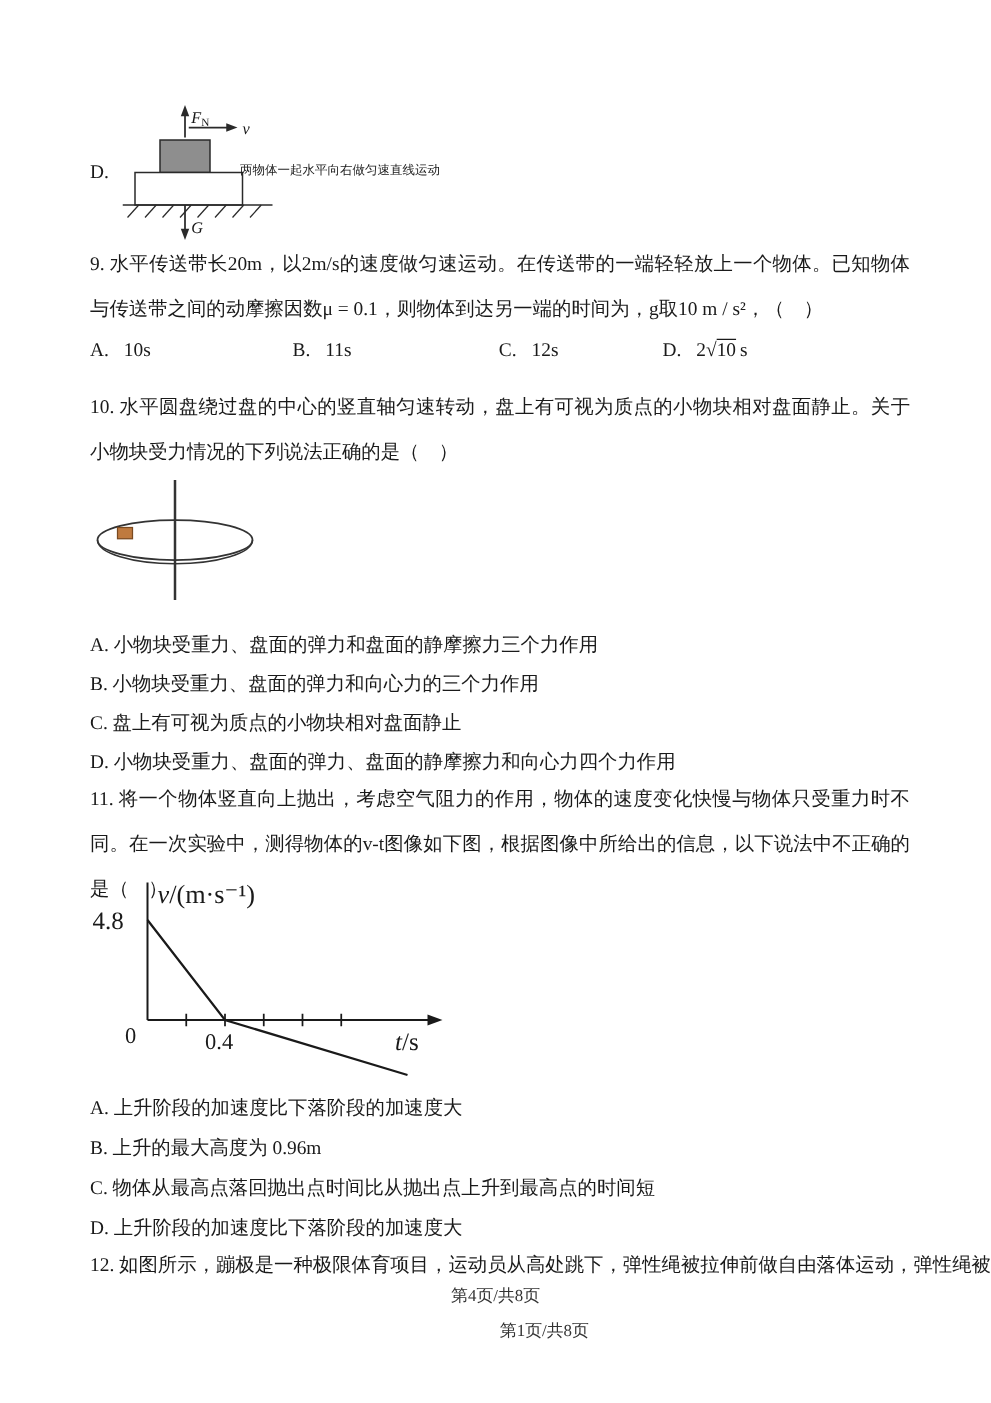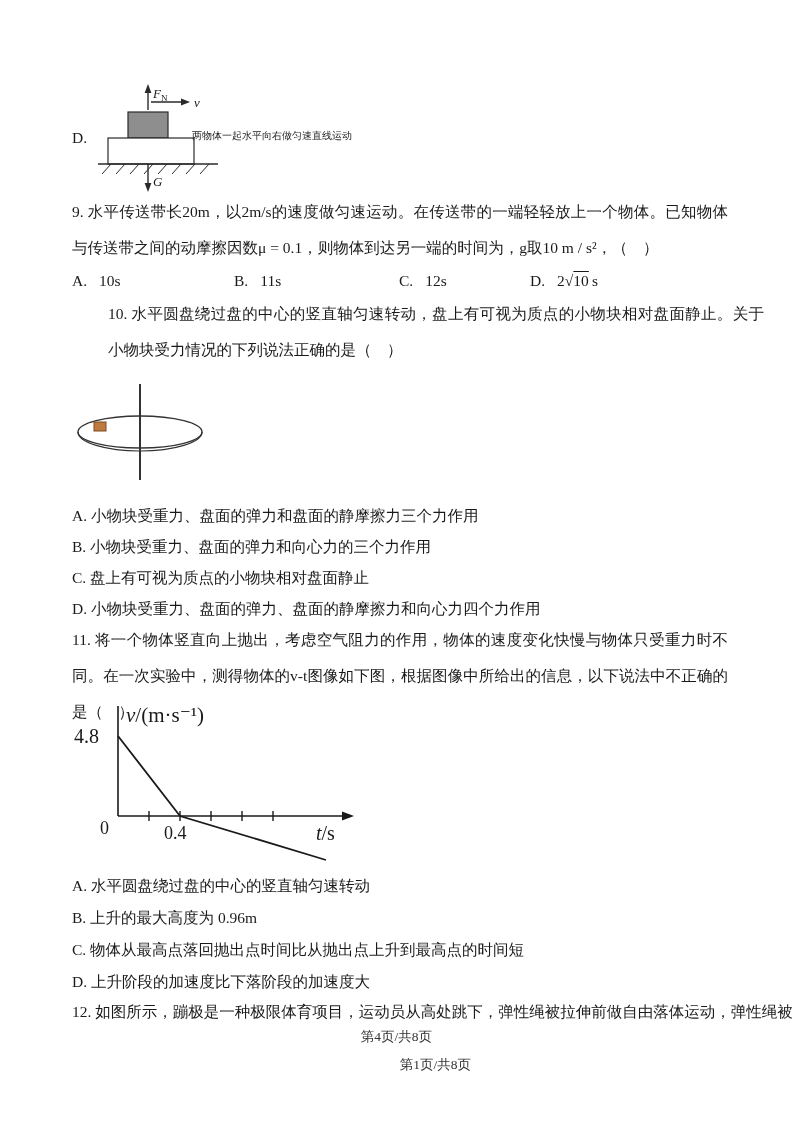--- a/index.html
+++ b/index.html
@@ -57,21 +57,21 @@
 <span class="abs" style="left:72px;top:129px;font-size:15.5px;">D.</span>
 <span class="abs" style="left:192px;top:129px;font-size:10px;">两物体一起水平向右做匀速直线运动</span>
 
 <div class="abs qtext" style="top:194px;">9. 水平传送带长20m，以2m/s的速度做匀速运动。在传送带的一端轻轻放上一个物体。已知物体与传送带之间的动摩擦因数μ = 0.1，则物体到达另一端的时间为，g取10 m / s²，（　）</div>
 
 <span class="abs opt" style="left:72px;top:272px;"><span>A.</span><span class="optval">10s</span></span>
 <span class="abs opt" style="left:234px;top:272px;"><span>B.</span><span class="optval">11s</span></span>
 <span class="abs opt" style="left:399px;top:272px;"><span>C.</span><span class="optval">12s</span></span>
 <span class="abs opt" style="left:530px;top:272px;"><span>D.</span><span class="optval"><span>2</span><span>√</span><span class="root">10</span> <span>s</span></span></span>
 
-<div class="abs qtext" style="top:296px;margin-left:36px;">10. 水平圆盘绕过盘的中心的竖直轴匀速转动，盘上有可视为质点的小物块相对盘面静止。关于小物块受力情况的下列说法正确的是（　）</div>
+<div class="abs qtext" style="top:308px;">10. 水平圆盘绕过盘的中心的竖直轴匀速转动，盘上有可视为质点的小物块相对盘面静止。关于小物块受力情况的下列说法正确的是（　）</div>
 
 <div class="abs" style="left:72px;top:382px;">
   <svg width="140" height="122" viewBox="0 0 140 122">
 
     <line x1="68" y1="2" x2="68" y2="34" stroke="#333" stroke-width="2"></line>
 
     <ellipse cx="68" cy="50" rx="62" ry="16" fill="#ffffff" stroke="#333" stroke-width="1.4"></ellipse>
     <path d="M 6 50 A 62 19 0 0 0 130 50" fill="none" stroke="#333" stroke-width="1.2"></path>
 
     <line x1="68" y1="34" x2="68" y2="98" stroke="#333" stroke-width="2"></line>
@@ -106,21 +106,21 @@
     <polyline points="60,38 122,118 268,162" fill="none" stroke="#1a1a1a" stroke-width="1.8"></polyline>
 
     <text x="68" y="24" font-size="21"><tspan font-style="italic">v</tspan><tspan>/(m·s⁻¹)</tspan></text>
     <text x="16" y="45" font-size="20">4.8</text>
     <text x="42" y="136" font-size="18">0</text>
     <text x="106" y="141" font-size="18">0.4</text>
     <text x="258" y="142" font-size="20"><tspan font-style="italic">t</tspan><tspan>/s</tspan></text>
   </svg>
 </div>
 
-<div class="abs optline" style="top:876px;">A. 水平圆盘绕过盘的中心的竖直轴匀速转动</div>
+<div class="abs optline" style="top:876px;">A. 上升阶段的加速度比下落阶段的加速度大</div>
 <div class="abs optline" style="top:908px;">B. 上升的最大高度为 0.96m</div>
 <div class="abs optline" style="top:940px;">C. 物体从最高点落回抛出点时间比从抛出点上升到最高点的时间短</div>
 <div class="abs optline" style="top:972px;">D. 上升阶段的加速度比下落阶段的加速度大</div>
 
 <div class="abs single" style="top:1002px;">12. 如图所示，蹦极是一种极限体育项目，运动员从高处跳下，弹性绳被拉伸前做自由落体运动，弹性绳被</div>
 
 <div class="abs footer" style="top:1028px;">第4页/共8页</div>
 <div class="abs footer" style="top:1056px;padding-left:39px;">第1页/共8页</div>
 
 </body></html>

